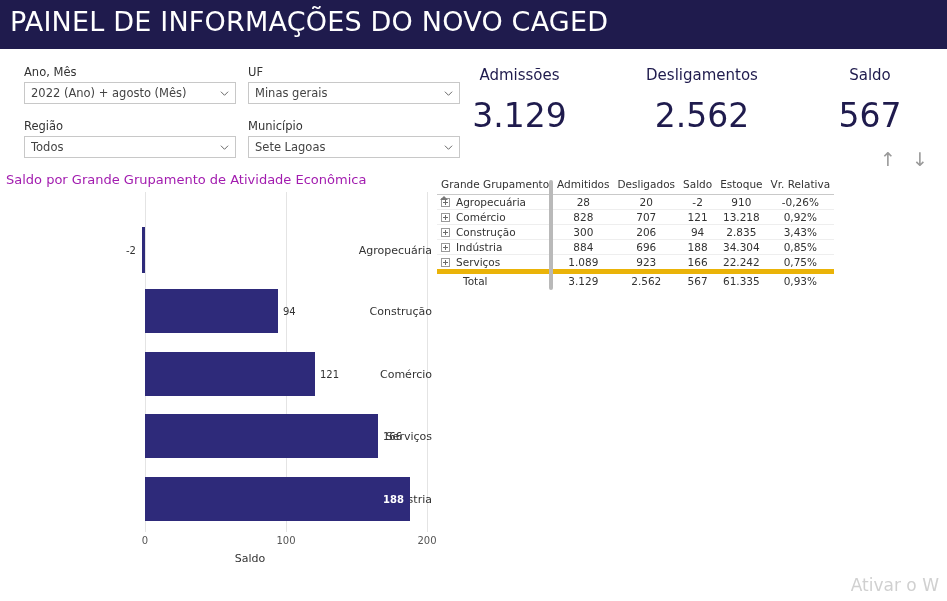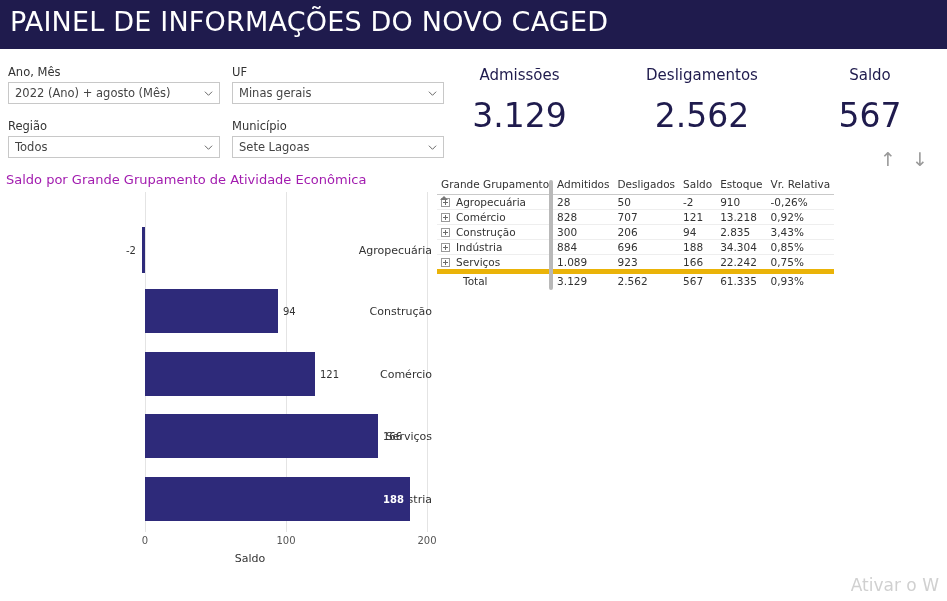--- a/index.html
+++ b/index.html
@@ -25,21 +25,21 @@
     position: absolute; left: 10px; top: 6px;
     color: #ffffff;
     font-size: 27px;
     font-weight: 400;
     letter-spacing: 0.2px;
     font-family: "DejaVu Sans", sans-serif;
     white-space: nowrap;
   }
   
   #filters {
-    position: absolute; left: 0; top: 49px;
+    position: absolute; left: 16px; top: 49px;
     width: 430px; height: 117px;
     background: #ffffff;
   }
   .filter {
     position: absolute;
   }
   .filter-label {
     font-size: 11.5px;
     color: #333333;
     margin-bottom: 3px;
@@ -181,21 +181,21 @@
     white-space: nowrap;
   }
   table.matrix th.c0 { text-align: left; margin-left: 40px; }
   table.matrix th.num { text-align: left; }
   table.matrix td {
     padding: 1px 4px;
     border-bottom: 1px solid #eeeeee;
     white-space: nowrap;
   }
   table.matrix td.c0 { text-align: left; }
-  table.matrix td.num { text-align: left; }
+  table.matrix td.num { text-align: center; }
   table.matrix tr.total td {
     font-weight: normal;
     border-bottom: none;
     border-top: 5px solid #eab308;
   }
   .expander {
     display: inline-block;
     width: 9px; height: 9px;
     border: 1px solid #9a9a9a;
     margin-right: 6px;
@@ -359,21 +359,21 @@
           <th class="num">Desligados</th>
           <th class="num">Saldo</th>
           <th class="num">Estoque</th>
           <th class="num">Vr. Relativa</th>
         </tr>
       </thead>
       <tbody>
         <tr>
           <td class="c0"><span class="expander"></span><span>Agropecuária</span></td>
           <td class="num">28</td>
-          <td class="num">50</td>
+          <td class="num">20</td>
           <td class="num">-2</td>
           <td class="num">910</td>
           <td class="num">-0,26%</td>
         </tr>
         <tr>
           <td class="c0"><span class="expander"></span><span>Comércio</span></td>
           <td class="num">828</td>
           <td class="num">707</td>
           <td class="num">121</td>
           <td class="num">13.218</td>

